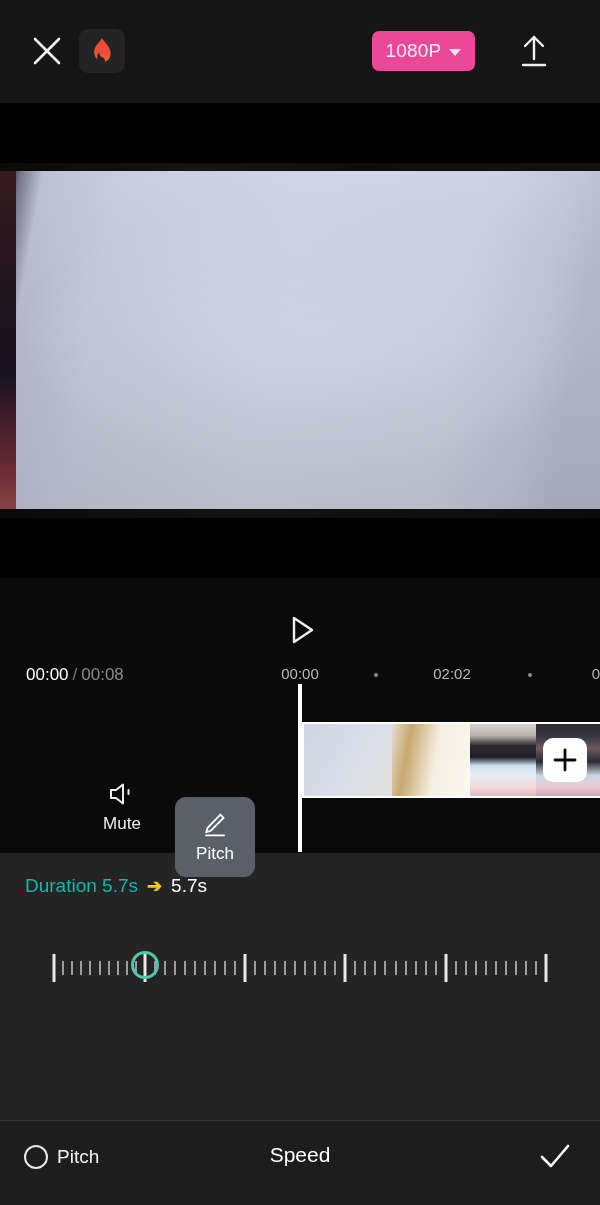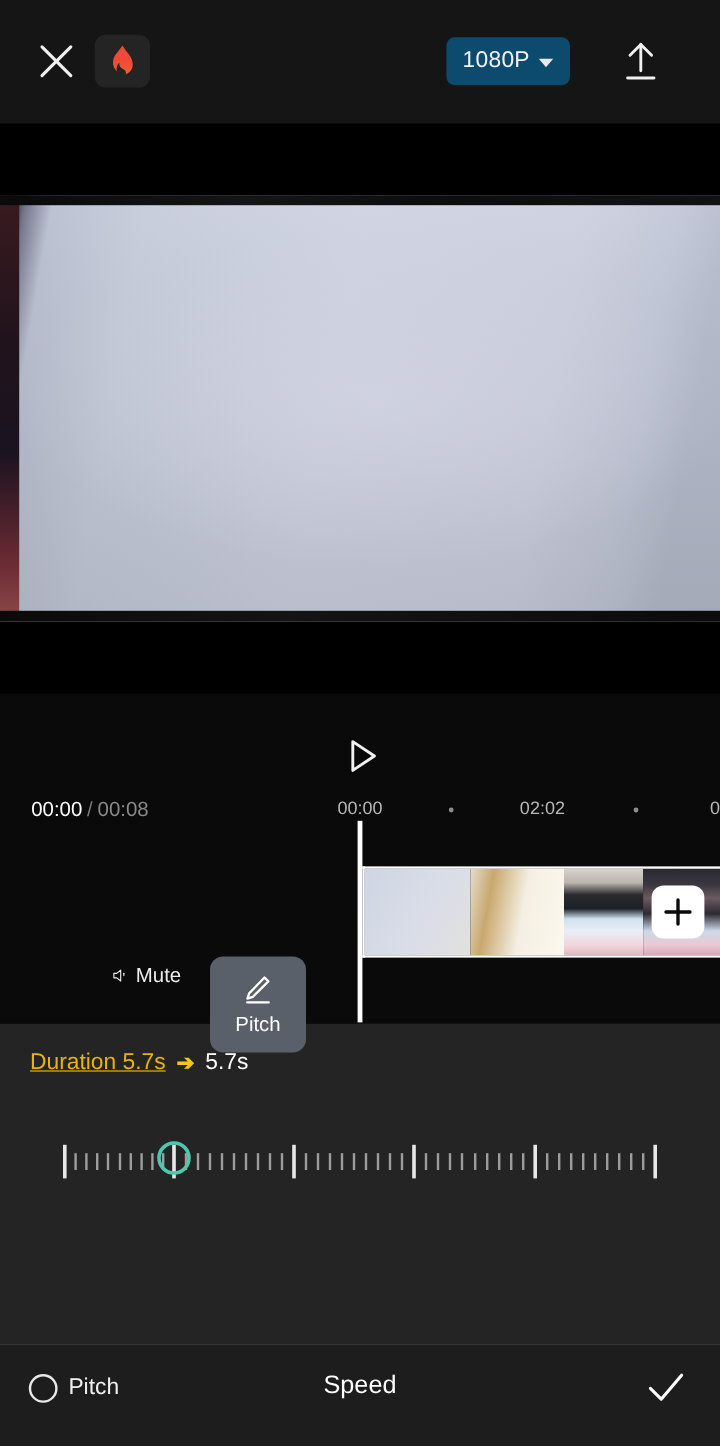--- a/index.html
+++ b/index.html
@@ -38,21 +38,21 @@
     background: #242424;
     border-radius: 9px;
     display: flex;
     align-items: center;
     justify-content: center;
   }
   .res-btn {
     position: absolute;
     left: 372px; top: 31px;
     width: 103px; height: 40px;
-    background: #0c4a6e;
+    background: #ec4899;
     border-radius: 7px;
     display: flex;
     align-items: center;
     justify-content: center;
     gap: 8px;
   }
   .res-btn .label {
     color: #f2f2f2;
     font-size: 19px;
     letter-spacing: .2px;
@@ -175,21 +175,21 @@
     left: 0; top: 72px;
     width: 298px; height: 131px;
     background: #0a0a0a;
     z-index: 5;
   }
   .mute-btn {
     position: absolute;
     left: 93px; top: 58px;
     width: 58px; height: 66px;
     display: flex;
-    flex-direction: row;
+    flex-direction: column;
     align-items: center;
     gap: 6px;
   }
   .mute-btn .tool-label { color: #ededed; font-size: 17px; }
   .cover-btn {
     position: absolute;
     left: 175px; top: 75px;
     width: 80px; height: 80px;
     background: #5a6069;
     border-radius: 11px;
@@ -248,21 +248,21 @@
   }
   .duration {
     position: absolute;
     left: 25px; top: 22px;
     font-size: 19px;
     display: flex;
     align-items: center;
     gap: 9px;
     white-space: nowrap;
   }
-  .duration .from { color: #eab308; text-decoration: underline; }
+  .duration .from { color: #14b8a6; }
   .duration .arrow { color: #f5c518; font-size: 18px; font-weight: bold; }
   .duration .to { color: #ffffff; }
 
   .slider { position: absolute; left: 0; top: 95px; width: 600px; height: 40px; }
   .tick {
     position: absolute;
     background: #d8d8d8;
     width: 2px;
     transform: translateX(-50%);
   }

